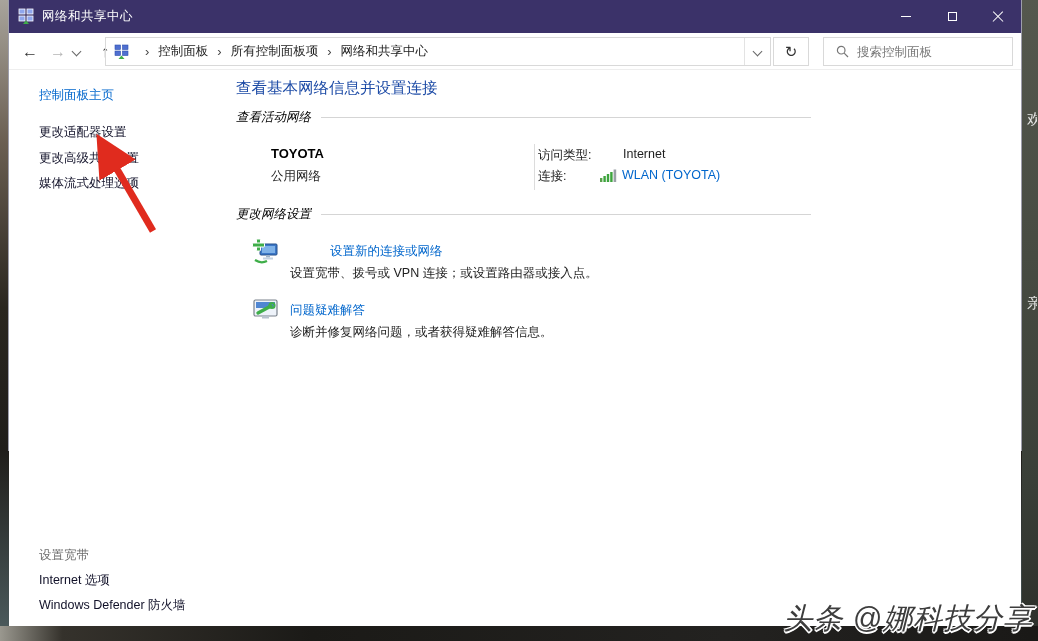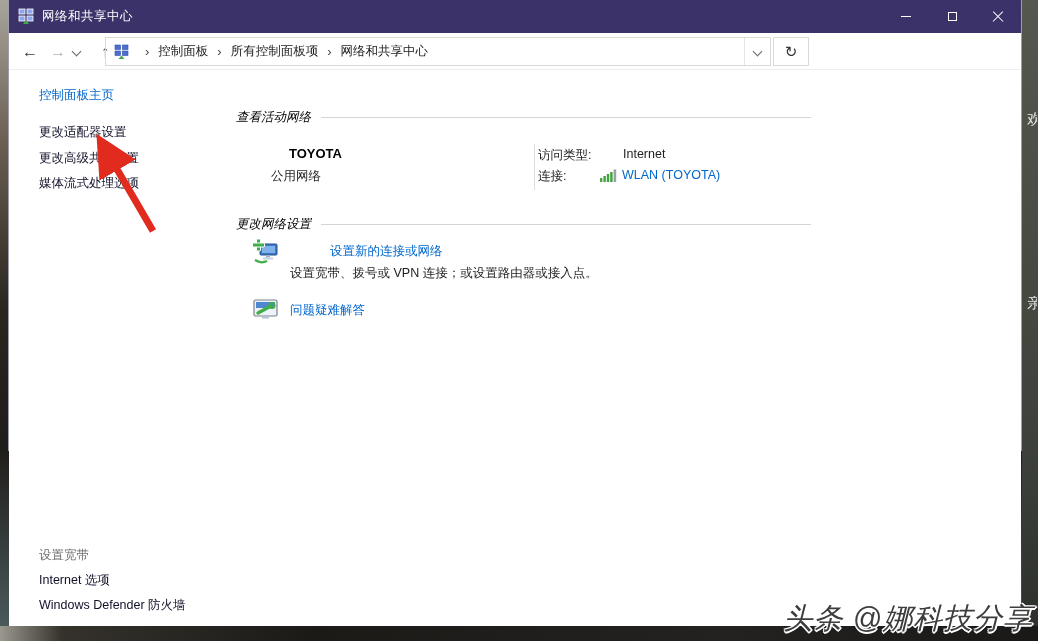--- a/index.html
+++ b/index.html
@@ -63,21 +63,21 @@
   .content { position:relative; width:100%; height:556px; background:#fff; }
   .abs { position:absolute; white-space:nowrap; }
   .link-blue { color:#0066cc; font-size:12.5px; cursor:pointer; }
   .task { color:#101028; font-size:12.5px; cursor:pointer; }
   .gray { color:#6d6d6d; font-size:12.5px; }
   .heading { color:#1d4ba6; font-size:15.5px; }
   .section-row { display:flex; align-items:center; }
   .section-label { font-size:12.5px; color:#000; flex:0 0 auto;font-style:italic; }
   .section-rule { flex:1 1 auto; border-top:1px solid #d5d5d5; margin-left:10px; }
   .body-txt { font-size:12.5px; color:#1e1e1e; }
-  .net-name { font-weight:bold; font-size:13px; color:#000;margin-left:18px; }
+  .net-name { font-weight:bold; font-size:13px; color:#000; }
   .vdivider { border-left:1px solid #dcdcdc; width:0; height:46px; }
   .arrow-svg { position:absolute; left:0; top:0; pointer-events:none; }
 
   
   .watermark { position:absolute; right:5px; bottom:2px; font-size:29px; color:#3d3d3d; letter-spacing:1px;
     text-shadow:-1px -1px 0 #fff, 1px -1px 0 #fff, -1px 1px 0 #fff, 1px 1px 0 #fff, 0 2px 0 #fff, 2px 0 0 #fff;font-style:italic; }
 </style>
 </head>
 <body>
 
@@ -140,33 +140,41 @@
         <span class="crumb">网络和共享中心</span>
         <div class="addr-drop">
             <span class="chev"></span>
           </div>
       </div>
 
       <div class="refresh-box">
         <span>↻</span>
       </div>
 
+      <div class="search-box">
+        <svg width="13" height="13" viewBox="0 0 13 13">
+          <circle cx="5.2" cy="5.2" r="3.8" fill="none" stroke="#777" stroke-width="1.2"></circle>
+          <line x1="8.2" y1="8.2" x2="12" y2="12" stroke="#777" stroke-width="1.2"></line>
+        </svg>
+        <input type="text" placeholder="搜索控制面板" style="">
+      </div>
     </div>
 
     <div class="content">
 
       <span class="abs link-blue" style="left:30px; top:17px;text-align:center;">控制面板主页</span>
       <span class="abs task" style="left:30px; top:54px;">更改适配器设置</span>
       <span class="abs task" style="left:30px; top:80px;">更改高级共享设置</span>
       <span class="abs task" style="left:30px; top:105px;">媒体流式处理选项</span>
 
       <span class="abs gray" style="left:30px; top:477px;">设置宽带</span>
       <span class="abs task" style="left:30px; top:502px;">Internet 选项</span>
       <span class="abs task" style="left:30px; top:527px;">Windows Defender 防火墙</span>
 
+      <span class="abs heading" style="left:227px; top:8px;">查看基本网络信息并设置连接</span>
 
       <div class="abs section-row" style="left:227px; top:39px; width:575px;">
         <span class="section-label">查看活动网络</span>
         <span class="section-rule"></span>
       </div>
 
       <span class="abs net-name" style="left:262px; top:76px;">TOYOTA</span>
       <span class="abs body-txt" style="left:262px; top:98px;">公用网络</span>
       <span class="abs vdivider" style="left:525px; top:74px;"></span>
       <span class="abs body-txt" style="left:529px; top:77px;">访问类型:</span>
@@ -174,21 +182,21 @@
       <span class="abs body-txt" style="left:529px; top:98px;">连接:</span>
       <svg class="abs" style="left:591px; top:99px;" width="17" height="13" viewBox="0 0 17 13">
         <rect x="0" y="9" width="2.4" height="4" fill="#58a14a"></rect>
         <rect x="3.4" y="7" width="2.4" height="6" fill="#3da43d"></rect>
         <rect x="6.8" y="5" width="2.4" height="8" fill="#3da43d"></rect>
         <rect x="10.2" y="3" width="2.4" height="10" fill="#3da43d"></rect>
         <rect x="13.6" y="0.5" width="2.6" height="12.5" fill="#9aa0a6"></rect>
       </svg>
       <span class="abs link-blue" style="left:613px; top:98px;">WLAN (TOYOTA)</span>
 
-      <div class="abs section-row" style="left:227px; top:146px; width:575px;">
+      <div class="abs section-row" style="left:227px; top:136px; width:575px;">
         <span class="section-label">更改网络设置</span>
         <span class="section-rule"></span>
       </div>
 
       <svg class="abs" style="left:243px; top:168px;" width="28" height="28" viewBox="0 0 28 28">
         <rect x="8" y="6" width="17" height="11" rx="1" fill="#3c78c8" stroke="#27518c" stroke-width="1"></rect>
         <rect x="10" y="8" width="13" height="7" fill="#7fb2e8"></rect>
         <rect x="14" y="17" width="4" height="2.5" fill="#9fb2c8"></rect>
         <rect x="11" y="19.5" width="10" height="2" fill="#c4d2e2"></rect>
         <rect x="4.5" y="1" width="4" height="12" rx="1" fill="#3fae49" stroke="#fff" stroke-width="1"></rect>
@@ -200,20 +208,21 @@
 
       <svg class="abs" style="left:243px; top:227px;" width="28" height="28" viewBox="0 0 28 28">
         <rect x="2" y="3" width="23" height="16" rx="1.5" fill="#eef3fa" stroke="#6b7population" stroke-width="0"></rect>
         <rect x="2" y="3" width="23" height="16" rx="1.5" fill="#eef3fa" stroke="#7a828c" stroke-width="1.2"></rect>
         <rect x="4" y="5" width="19" height="6" fill="#4f86d2"></rect>
         <path d="M6 16 L19 9" stroke="#3fae49" stroke-width="3.4" stroke-linecap="round"></path>
         <circle cx="20" cy="8.5" r="2.6" fill="none" stroke="#3fae49" stroke-width="2"></circle>
         <rect x="10" y="19" width="7" height="2.5" fill="#b8c2ce"></rect>
       </svg>
       <span class="abs link-blue" style="left:281px; top:232px;">问题疑难解答</span>
+      <span class="abs body-txt" style="left:281px; top:254px;">诊断并修复网络问题，或者获得疑难解答信息。</span>
 
       <svg class="arrow-svg" width="1014" height="556">
         <defs>
           <marker id="ah" markerWidth="6" markerHeight="6" refX="3" refY="3" orient="auto">
             <path d="M0,0 L6,3 L0,6 Z" fill="#e02b1e"></path>
           </marker>
         </defs>
         <line x1="144" y1="161" x2="98" y2="82" stroke="#e02b1e" stroke-width="7" marker-end="url(#ah)"></line>
       </svg>
     </div>

